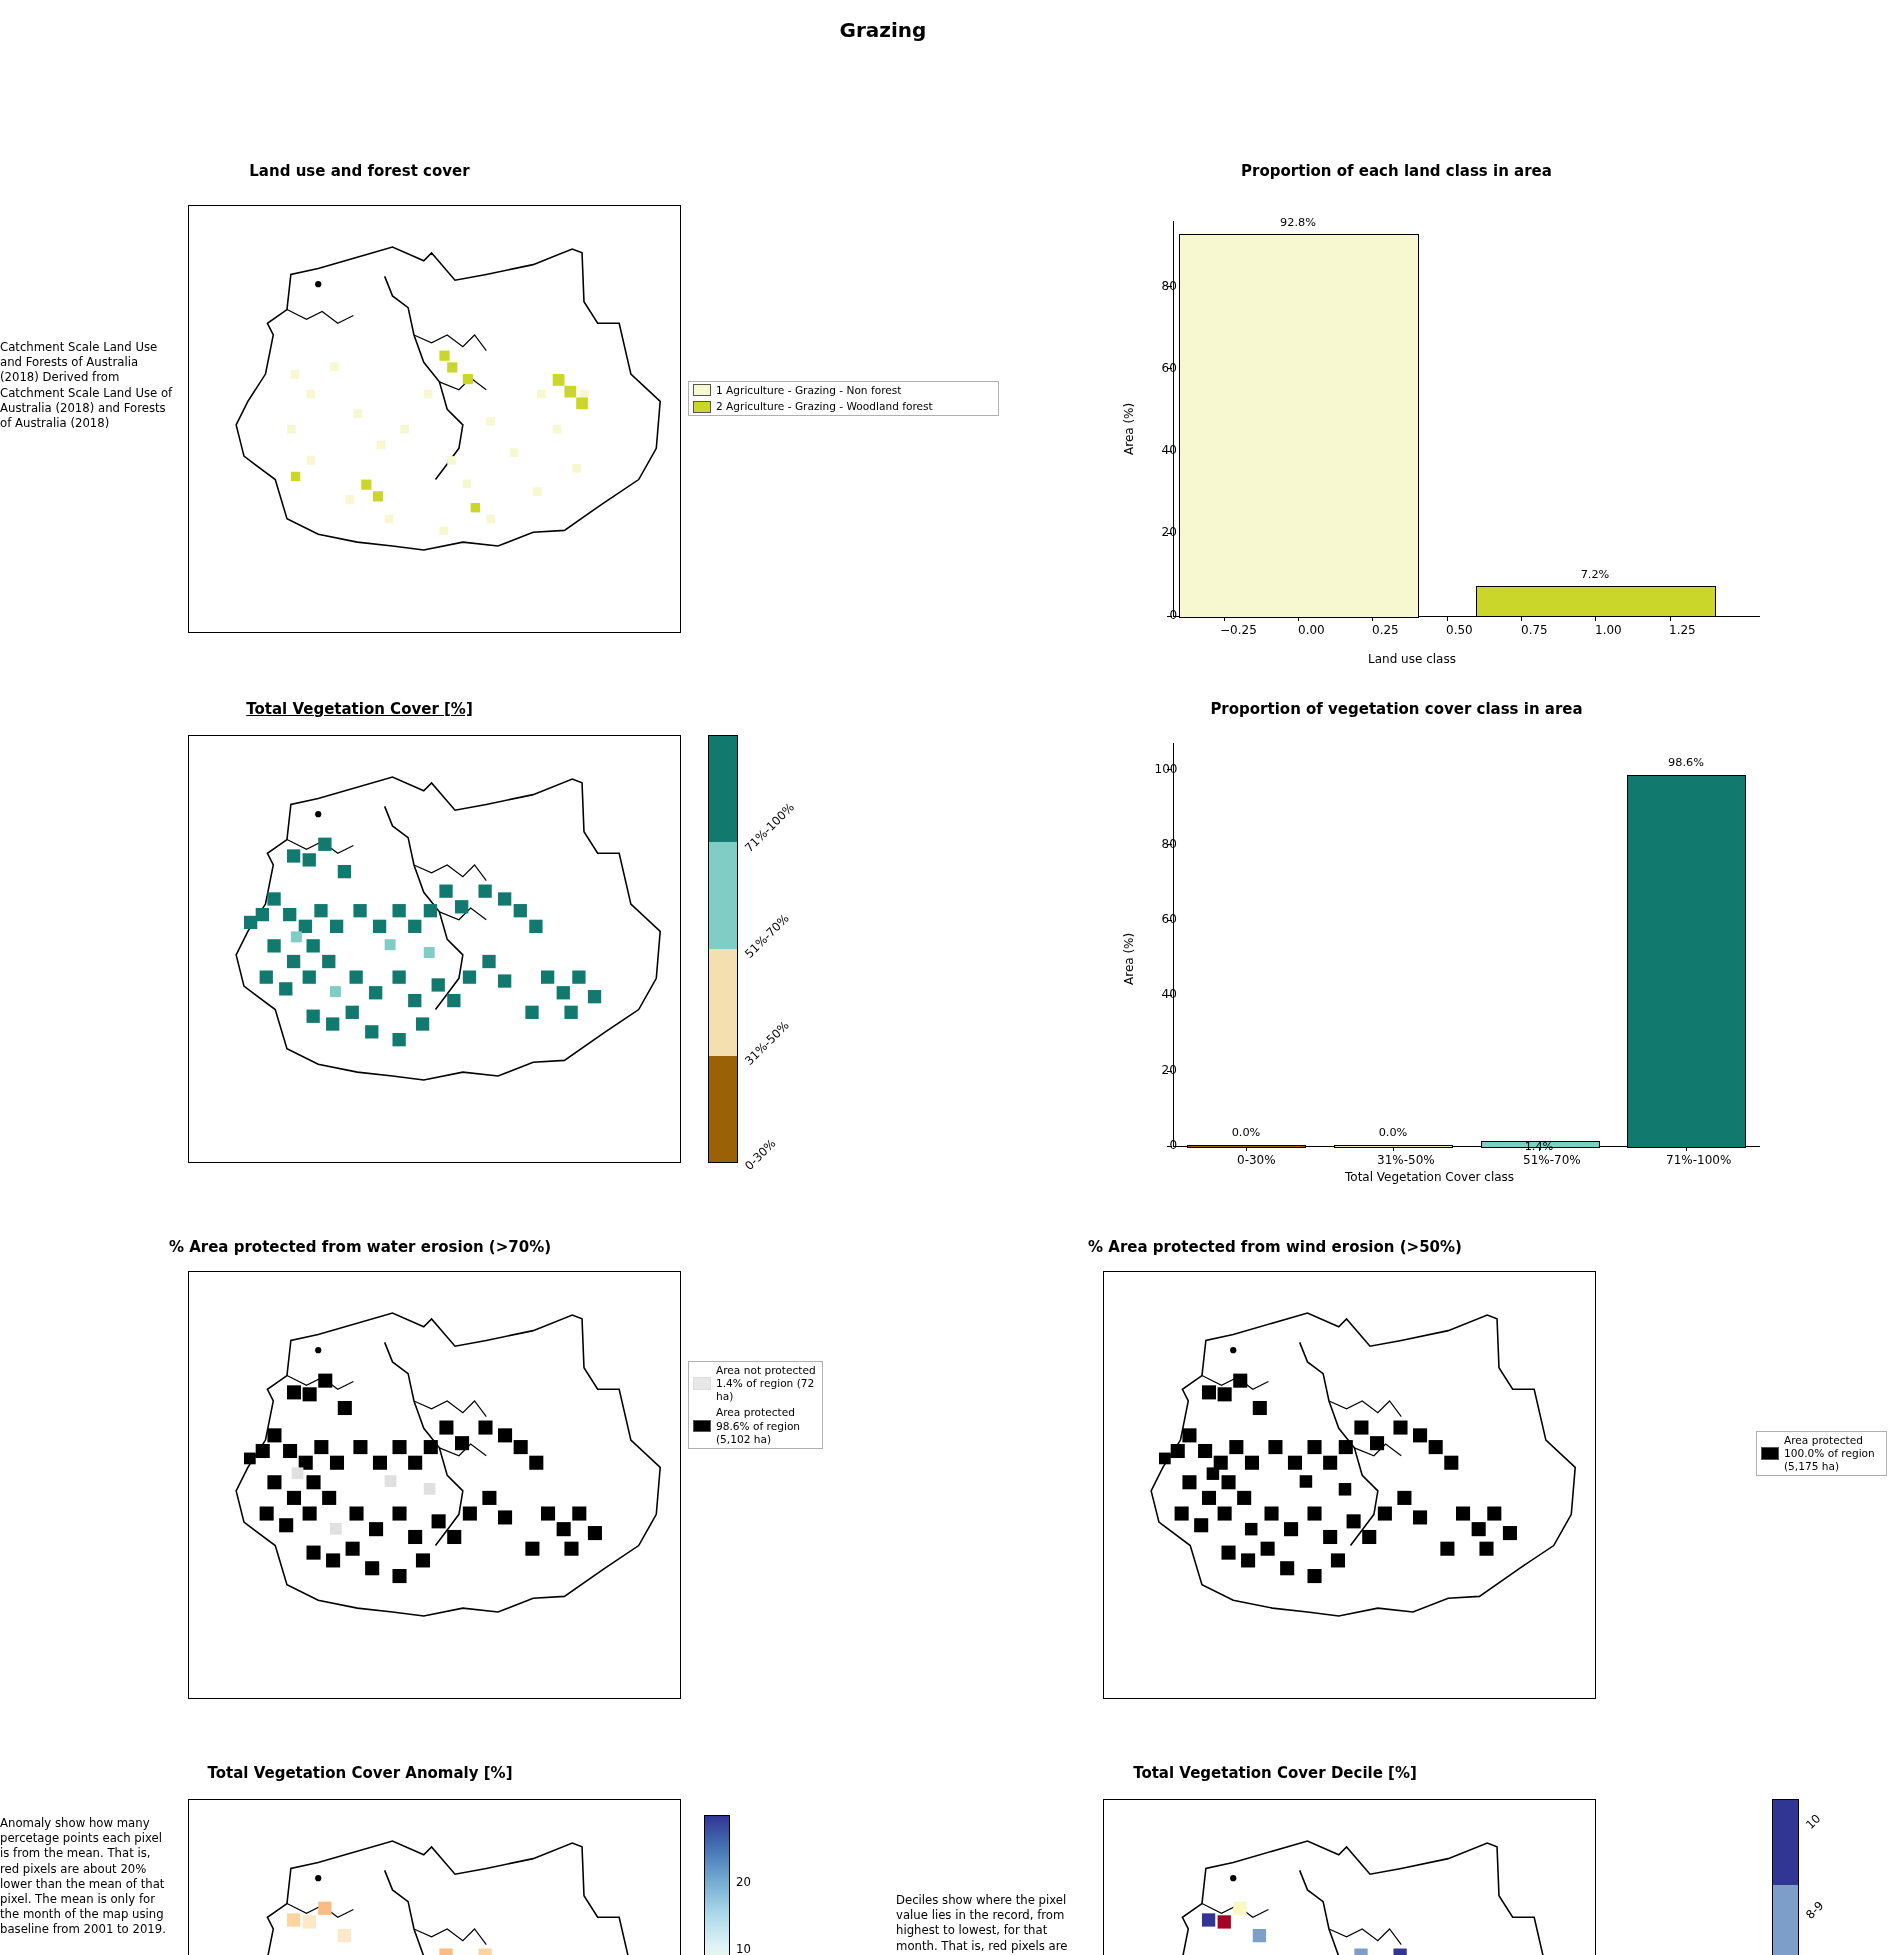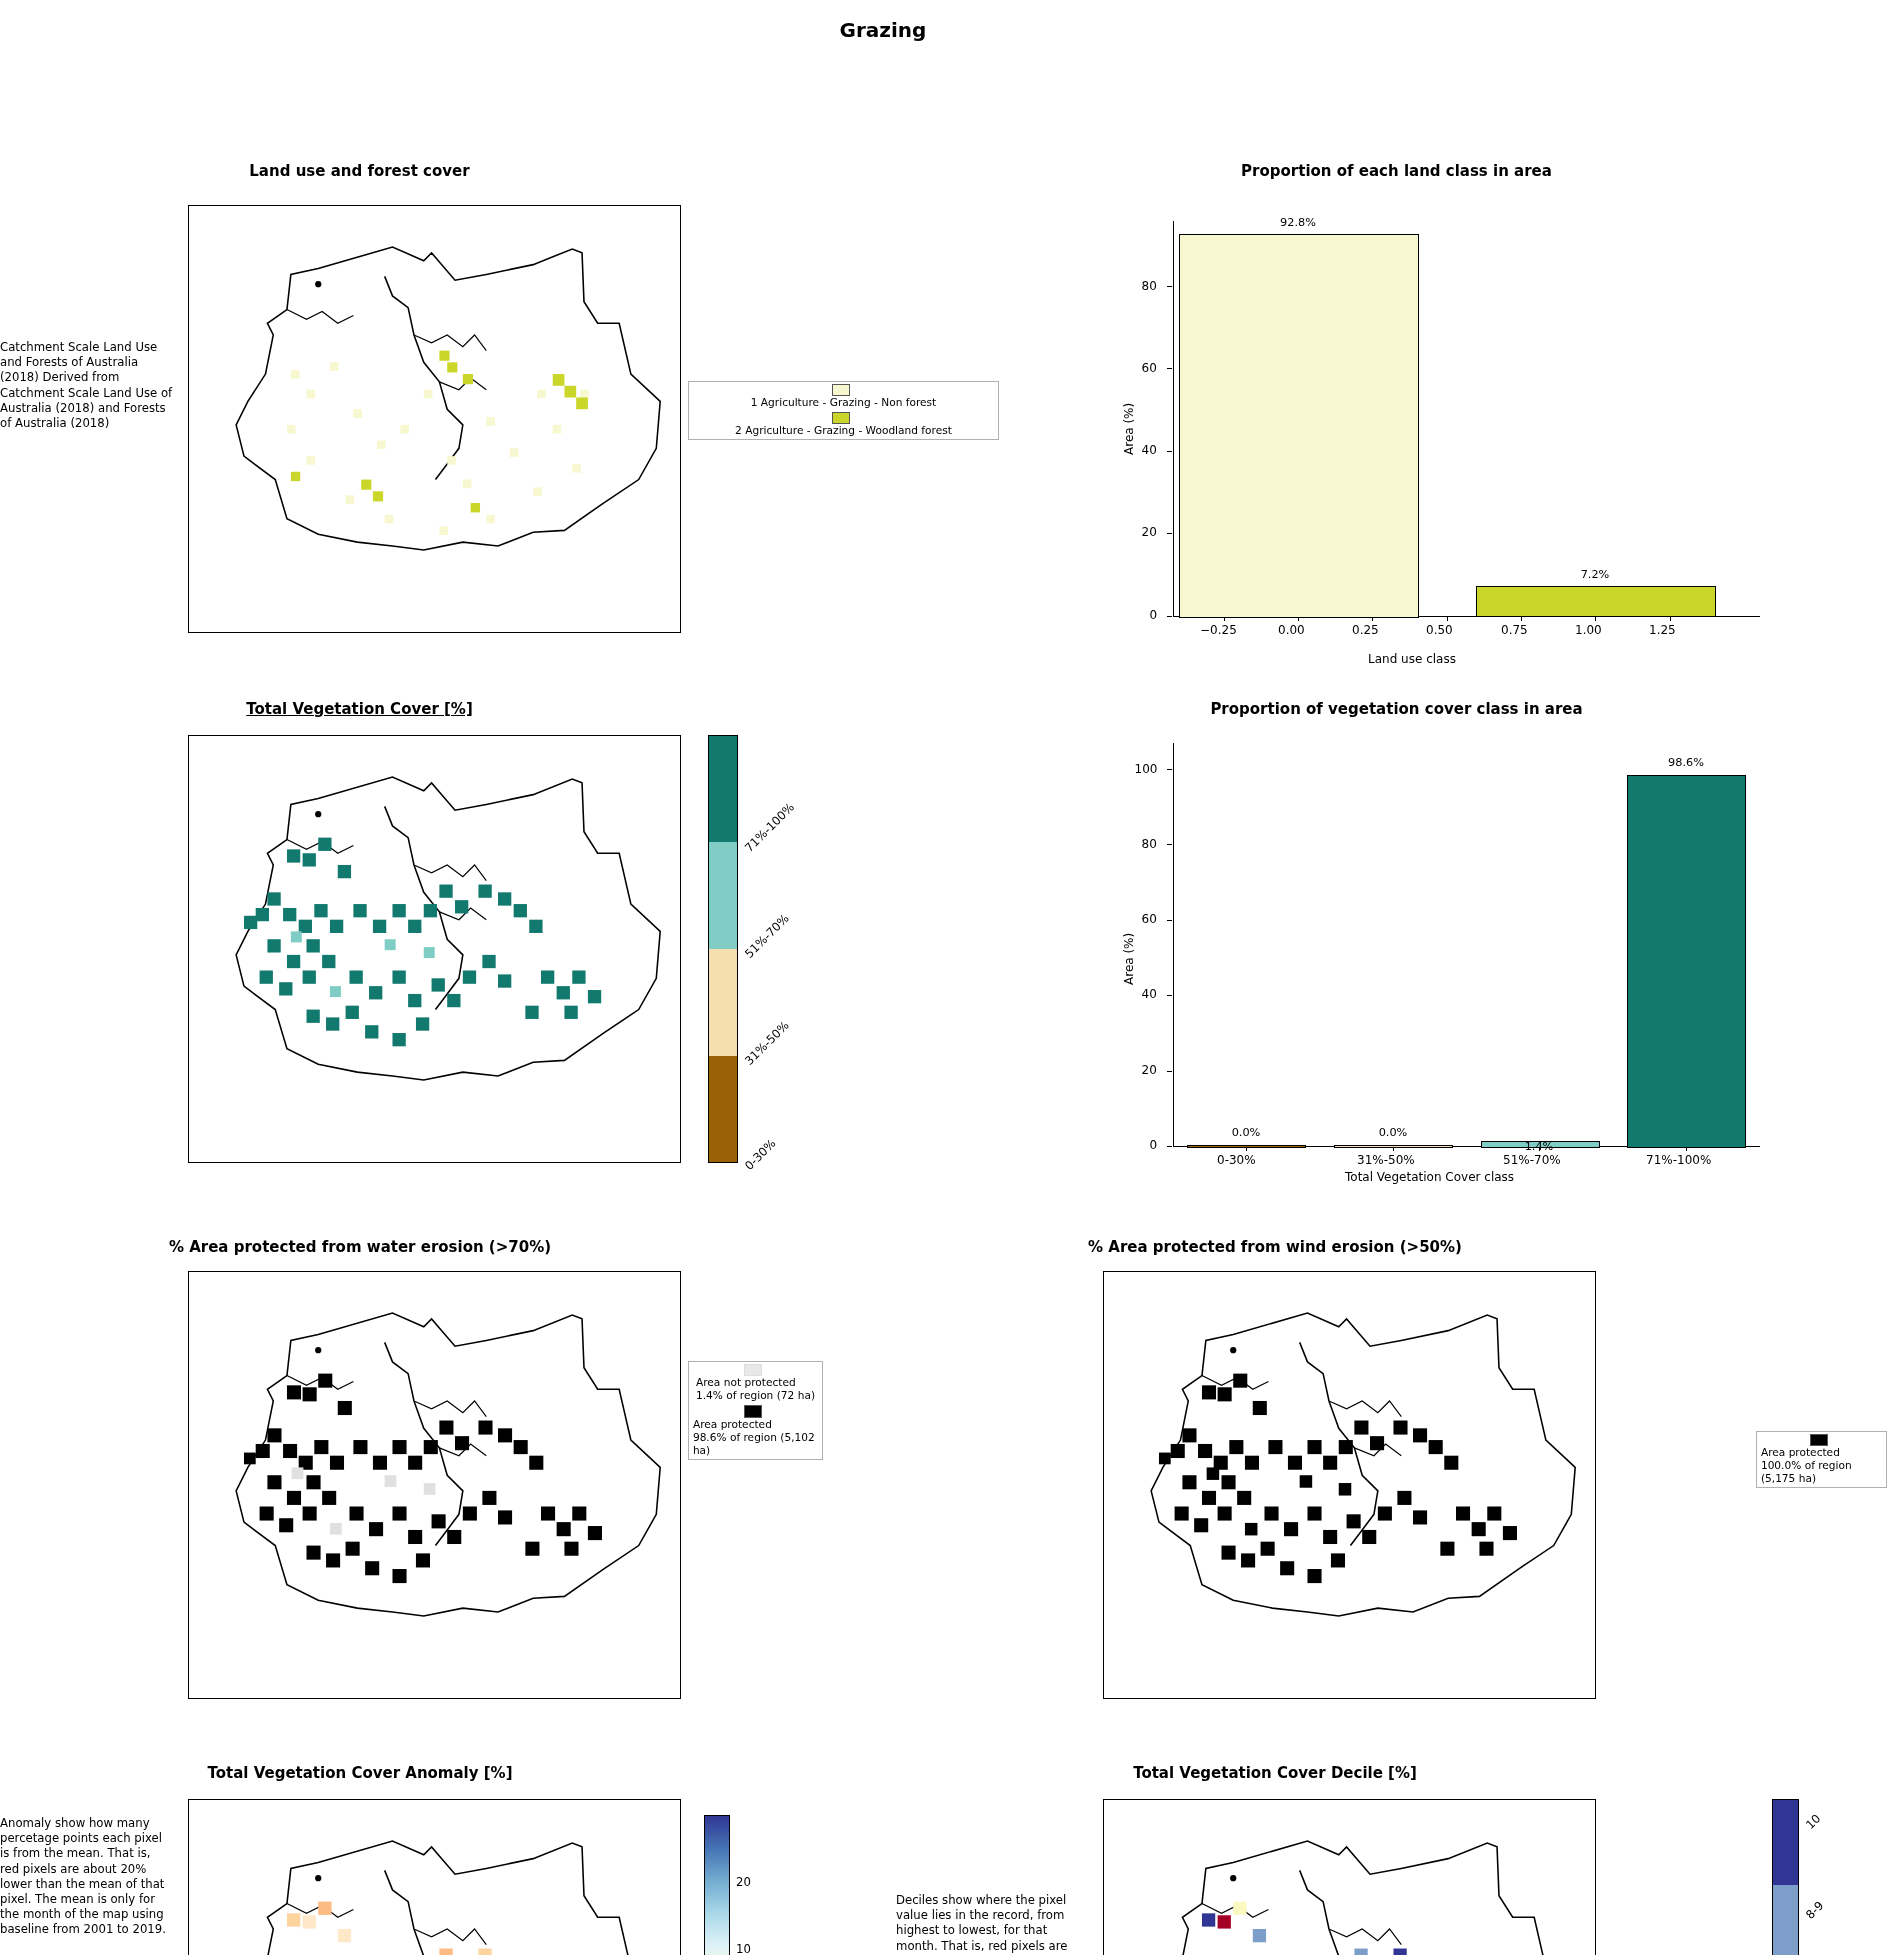--- a/index.html
+++ b/index.html
@@ -29,28 +29,28 @@
   .map-svg { position:absolute; left:0; top:0; }
   .tick { position:absolute; width:0.8px; height:4.7px; background:#000; }
   .tickL { position:absolute; width:4.7px; height:0.8px; background:#000; }
 
   
   .legend-box {
     position:absolute; background:#ffffff; border:0.4px solid #b0b0b0;
     box-shadow:0.4px 0.4px 0.8px rgba(0,0,0,0.20);
     font-size:10.6px; line-height:1.25;
   }
-  .legend-row { display:flex; align-items:center; padding:1.6px 3.9px;flex-direction:column; }
+  .legend-row { display:flex; align-items:center; padding:1.6px 3.9px; }
   .legend-swatch { width:16.4px; height:10.2px; margin-right:4.7px; flex:none; border:0.4px solid #555; }
   .legend-text { white-space:pre-line; }
 
   
   .axis-line { position:absolute; background:#000; }
   .axis-label { position:absolute; font-size:12px; }
-  .tick-label { position:absolute; font-size:12px; }
+  .tick-label { position:absolute; font-size:12px;margin-left:20px; }
   .bar { position:absolute; border:0.4px solid #000; }
   .bar-label { position:absolute; font-size:11.3px; text-align:center; }
   .ylab-rot {
     position:absolute; font-size:12px;
     transform:rotate(-90deg); transform-origin:left top; white-space:nowrap;
   }
 
   
   .cbar { position:absolute; border:0.4px solid #000; }
   .cbar-seg { position:absolute; left:0; right:0; }

